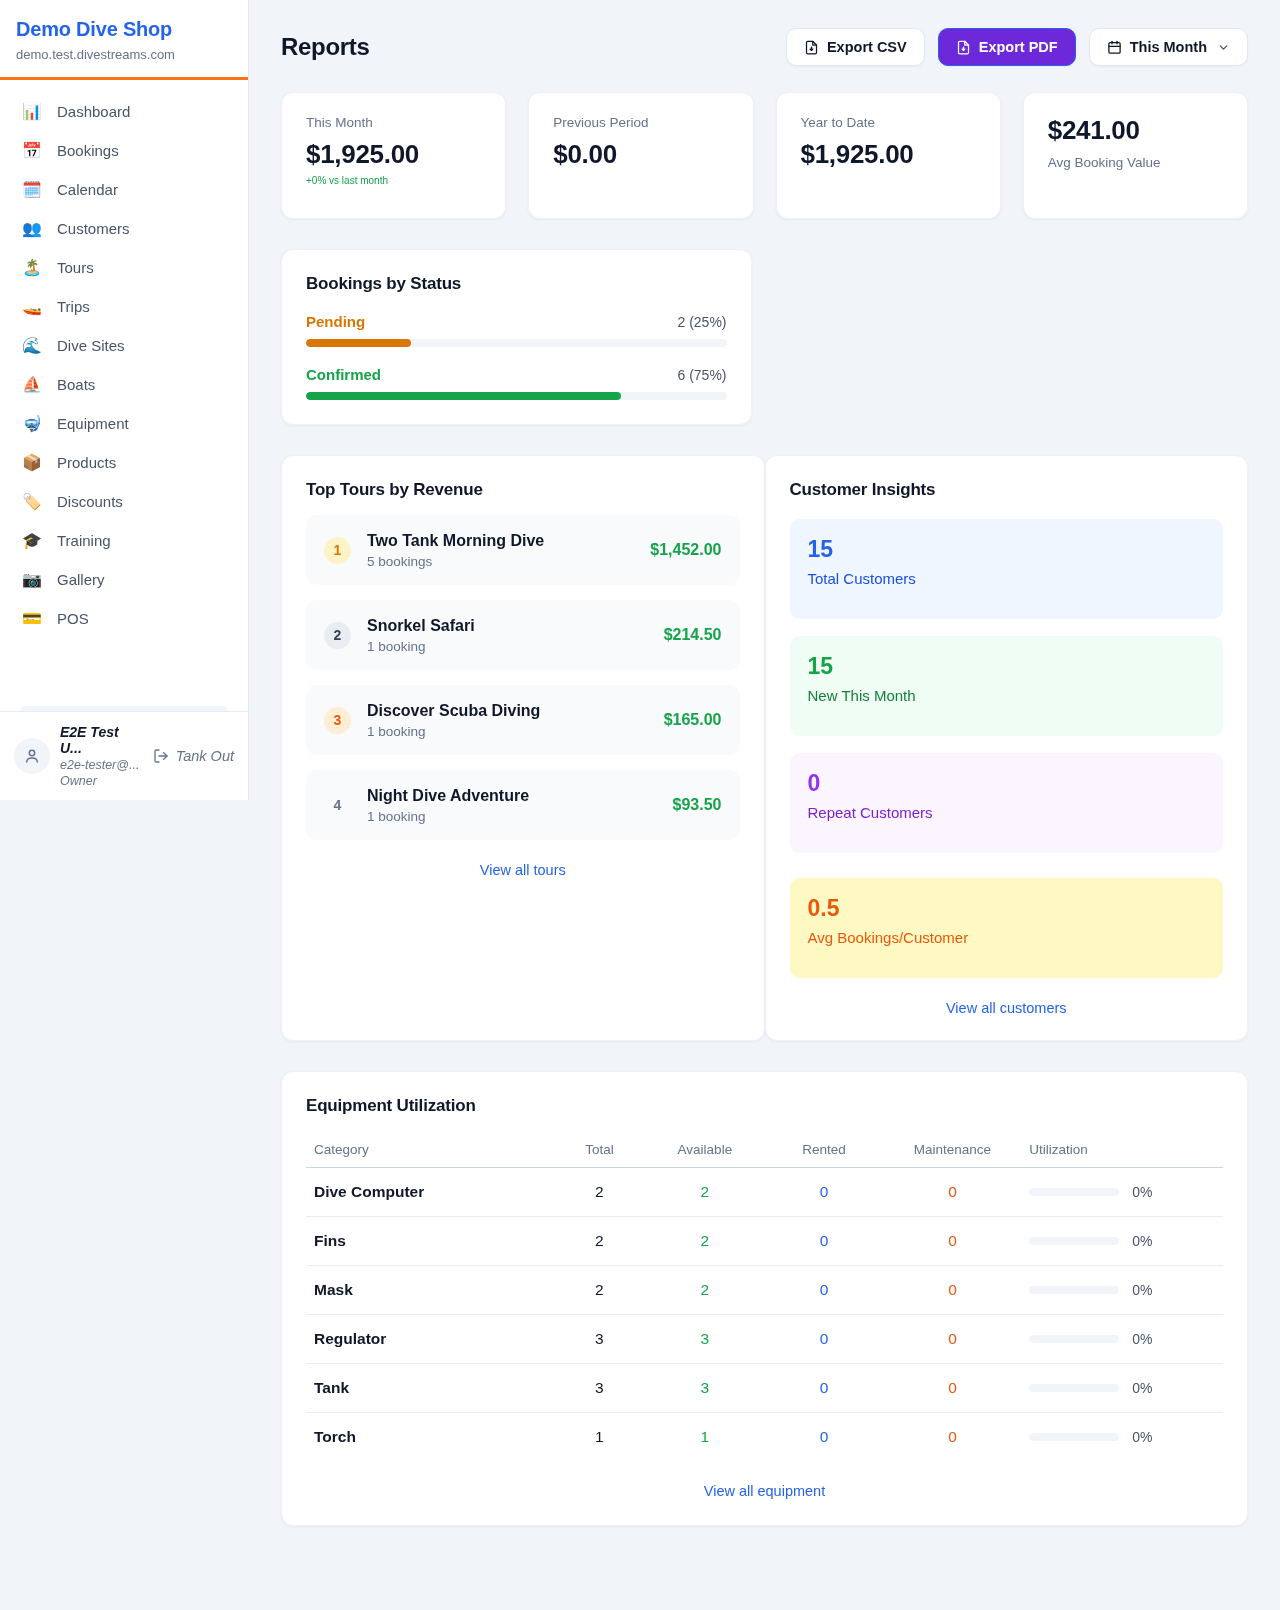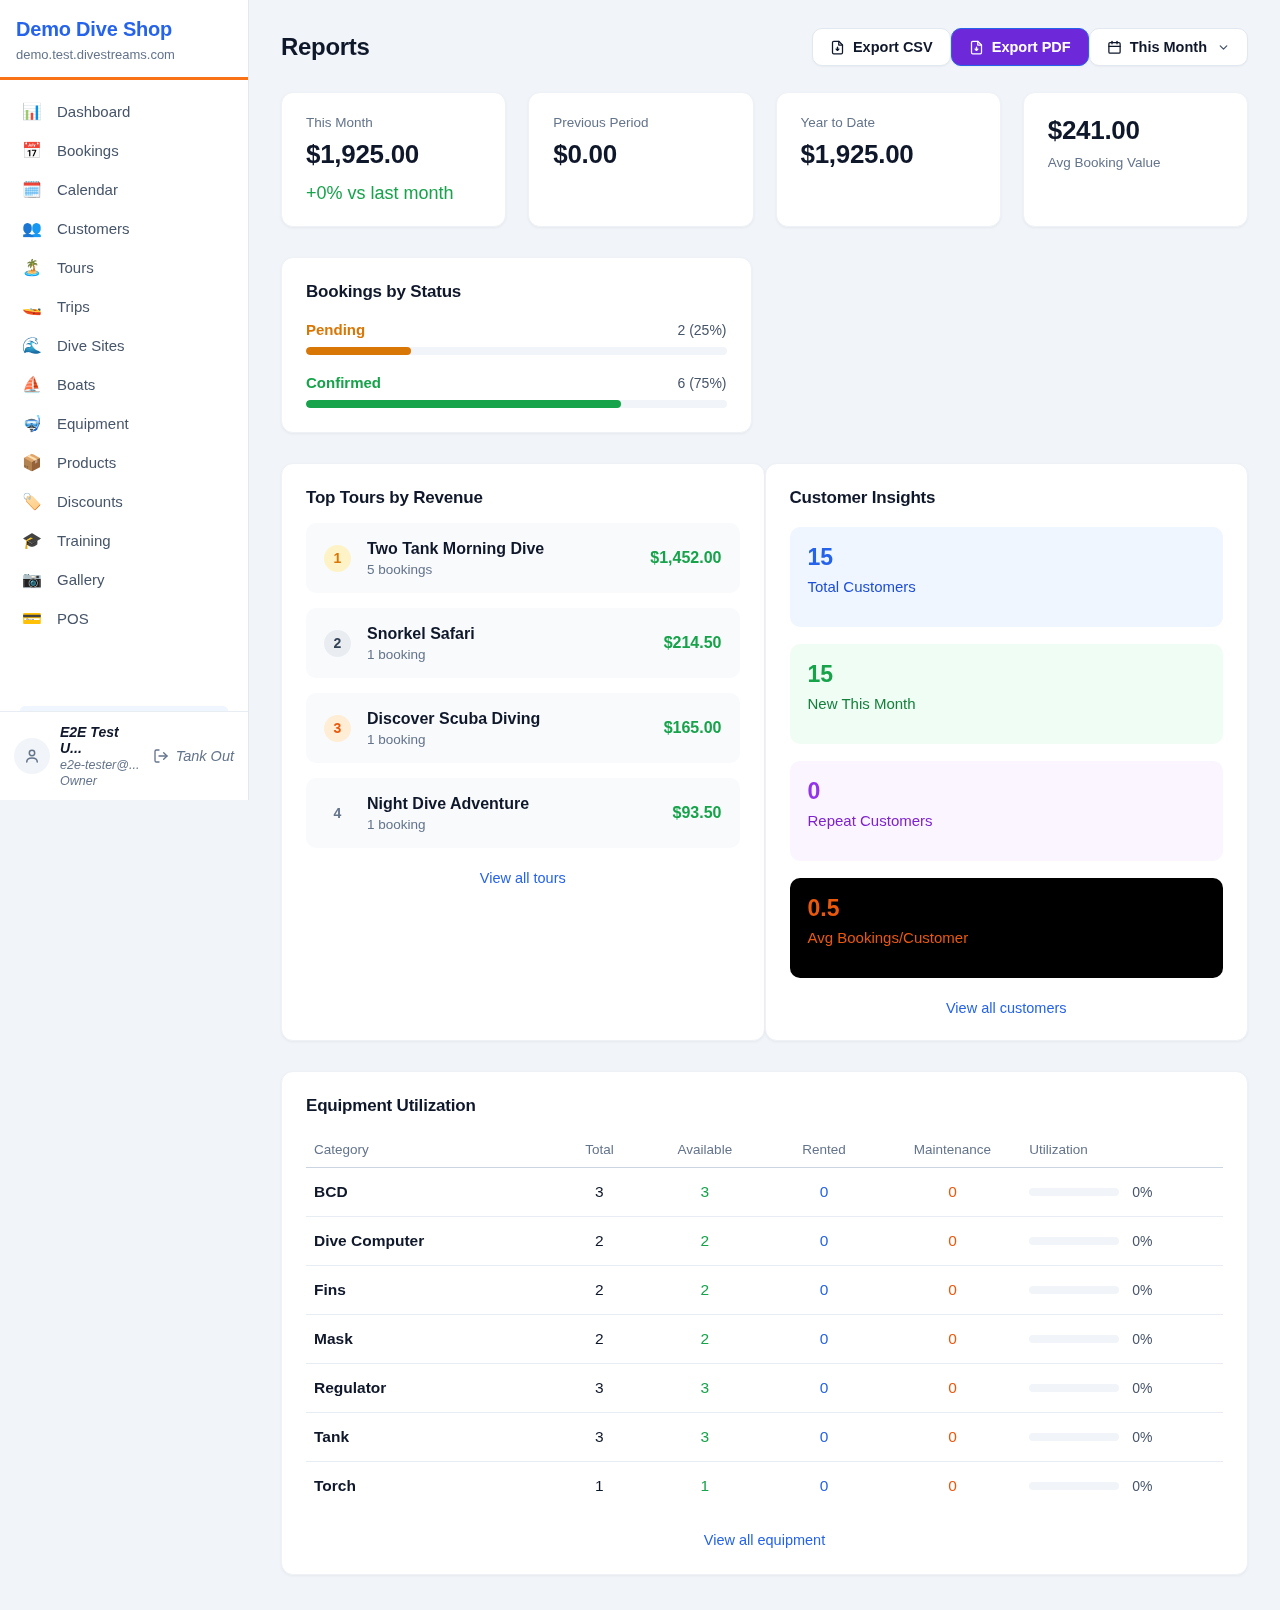--- a/index.html
+++ b/index.html
@@ -31,41 +31,41 @@
     width:36px; height:36px; border-radius:50%; background:#f1f5f9; flex:none;
     display:flex; align-items:center; justify-content:center; color:#64748b;
   }
   .user-name { font-size:14px; font-weight:700; color:#0f172a; }
   .user-email, .user-role { font-size:12.5px; color:#64748b; margin-top:2px; }
   .signout { margin-left:auto; display:flex; align-items:center; gap:7px; color:#64748b; font-size:14.5px; cursor:pointer; white-space:nowrap; }
   
   .main { margin-left:249px; padding:28px 32px 40px; }
   .page-header { display:flex; align-items:center; }
   .page-title { font-size:24px; font-weight:800; letter-spacing:-.3px; }
-  .header-actions { margin-left:auto; display:flex; }
+  .header-actions { margin-left:auto; display:flex; gap:13px; }
   .btn {
     display:inline-flex; align-items:center; gap:8px; height:38px; padding:0 17px;
     border-radius:10px; font-size:14.5px; font-weight:600; cursor:pointer;
     background:#ffffff; border:1px solid #e2e8f0; color:#0f172a;
     box-shadow:0 1px 2px rgba(16,24,40,.04);
   }
   .btn-primary { background:#6d28d9; border-color:#2563eb; color:#ffffff; }
   .chev { margin-left:2px; }
   
   .card {
     background:#ffffff; border-radius:12px; border:1px solid #eef2f6;
     box-shadow:0 1px 3px rgba(16,24,40,.05);
   }
   .card-title { font-size:17px; font-weight:700; letter-spacing:-.2px; }
   
   .stats-grid { display:grid; grid-template-columns:repeat(4,1fr); gap:22px; margin-top:26px; }
   .stat-card { padding:22px 24px; min-height:127px; }
   .stat-label { font-size:13.5px; color:#64748b; }
   .stat-value { font-size:26px; font-weight:800; margin-top:9px; letter-spacing:-.3px; }
-  .stat-delta { font-size:18px; margin-top:13px; }
+  .stat-delta { font-size:10px; margin-top:5px; }
   .stat-card.flipped .stat-value { margin-top:0; }
   .stat-card.flipped .stat-label { margin-top:9px; }
   
   .row2 { display:grid; grid-template-columns:1fr 1fr; gap:26px; margin-top:30px; align-items:start; }
   .pad24 { padding:24px; }
   .chart-block { margin-top:17px; height:186px; border-radius:4px; }
   .status-item { margin-top:19px; }
   .status-head { display:flex; align-items:baseline; }
   .status-label { font-size:15px; font-weight:700; }
   .status-count { margin-left:auto; font-size:14px; color:#475569; }
@@ -333,21 +333,21 @@
           <div class="tile-label" style="color: rgb(29, 78, 216);">Total Customers</div>
         </div>
         <div class="tile" style="background: rgb(240, 253, 244);">
           <div class="tile-value" style="color: rgb(22, 163, 74);">15</div>
           <div class="tile-label" style="color: rgb(21, 128, 61);">New This Month</div>
         </div>
         <div class="tile" style="background: rgb(250, 245, 255);">
           <div class="tile-value" style="color: rgb(147, 51, 234);">0</div>
           <div class="tile-label" style="color: rgb(126, 34, 206);">Repeat Customers</div>
         </div>
-        <div class="tile" style="background: #000000;">
+        <div class="tile" style="background: #fef9c3; margin-top: 8px;">
           <div class="tile-value" style="color: rgb(234, 88, 12);">0.5</div>
           <div class="tile-label" style="color: rgb(234, 88, 12);">Avg Bookings/Customer</div>
         </div>
       </div>
       <a class="view-all">View all customers</a>
     </div>
   </section>
 
   <section class="card equip-card">
     <div class="card-title">Equipment Utilization</div>
@@ -365,33 +365,20 @@
           <th>Category</th>
           <th class="c">Total</th>
           <th class="c">Available</th>
           <th class="c">Rented</th>
           <th class="c">Maintenance</th>
           <th>Utilization</th>
         </tr>
       </thead>
       <tbody>
         <tr>
-          <td class="cat">BCD</td>
-          <td class="c">3</td>
-          <td class="c avail">3</td>
-          <td class="c rent">0</td>
-          <td class="c maint">0</td>
-          <td>
-              <div class="util">
-                <div class="util-track"></div>
-                <span class="util-pct">0%</span>
-              </div>
-            </td>
-        </tr>
-        <tr>
           <td class="cat">Dive Computer</td>
           <td class="c">2</td>
           <td class="c avail">2</td>
           <td class="c rent">0</td>
           <td class="c maint">0</td>
           <td>
               <div class="util">
                 <div class="util-track"></div>
                 <span class="util-pct">0%</span>
               </div>

